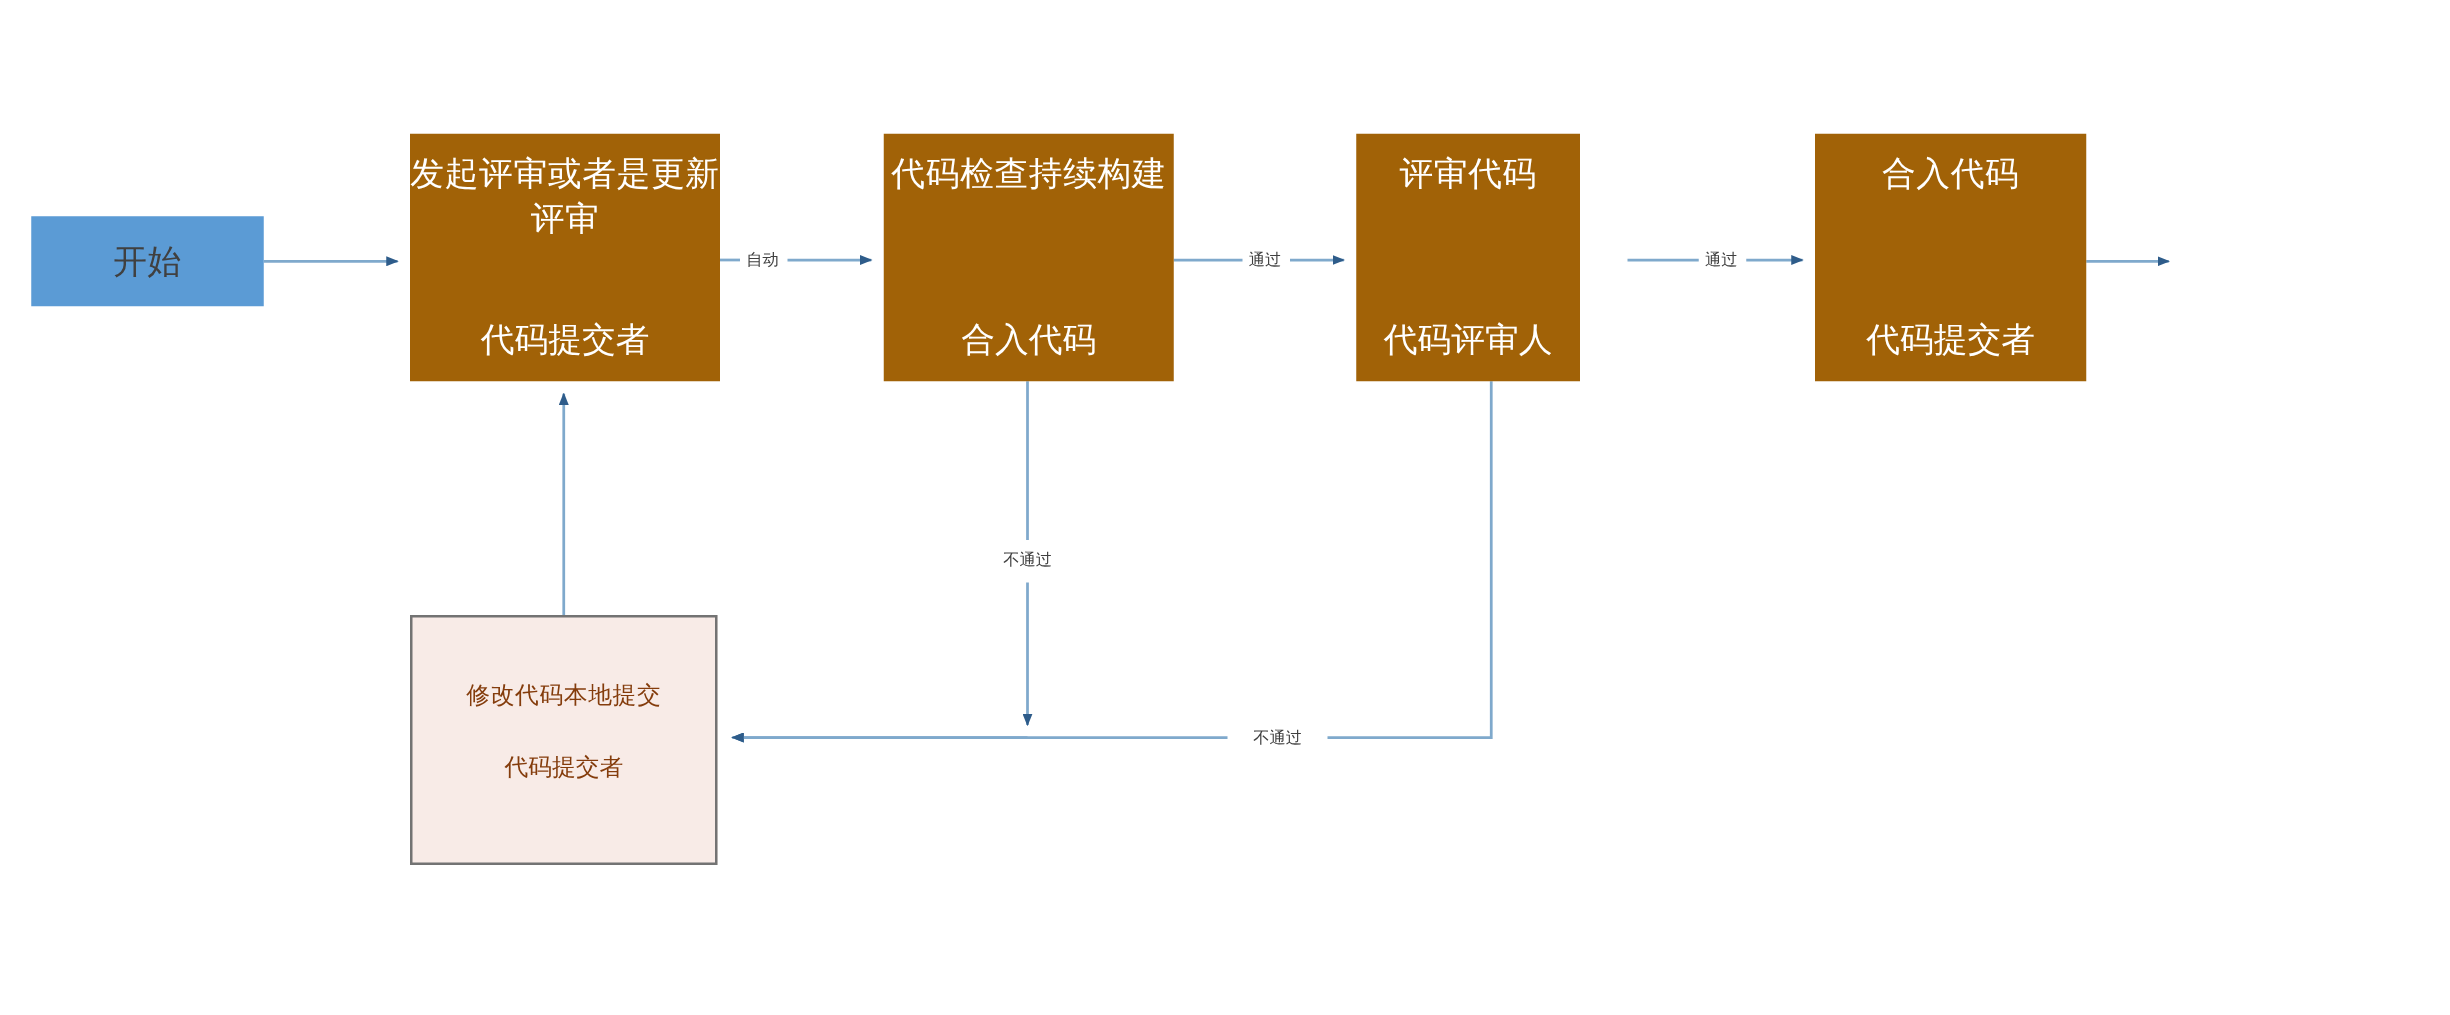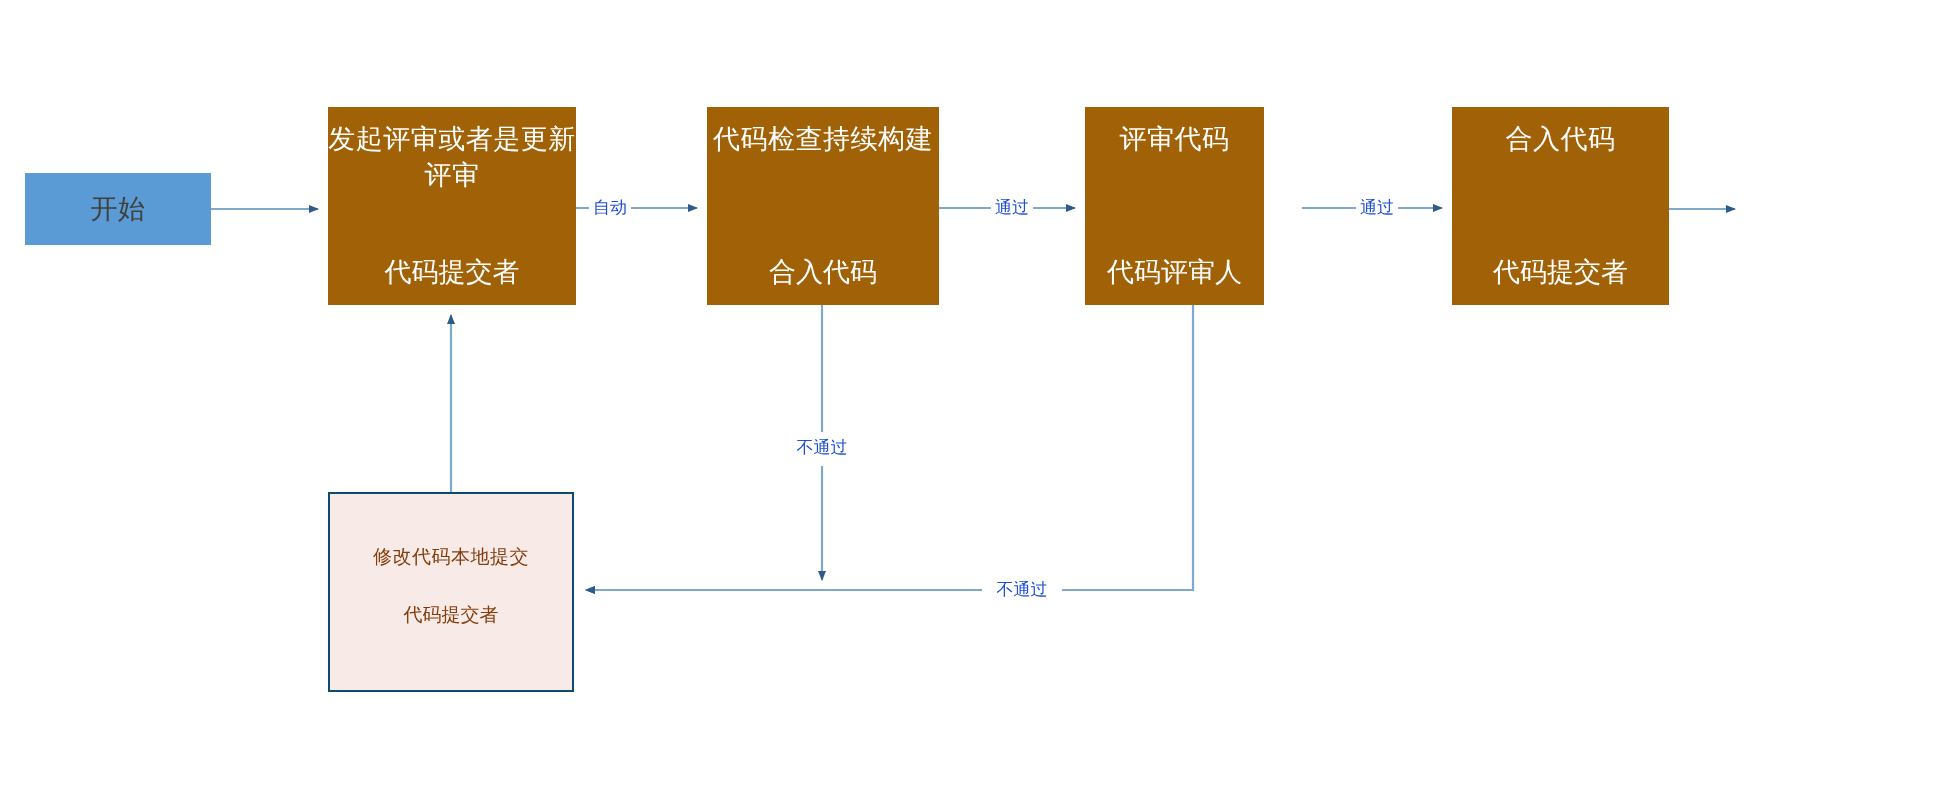--- a/index.html
+++ b/index.html
@@ -38,21 +38,21 @@
     color: #ffffff;
     justify-content: flex-start;
   }
   .node.terminal {
     background: #5B9BD5;
     color: #404040;
     justify-content: center;
   }
   .node.rework {
     background: #F8EBE7;
-    border: 2px solid #0c4a6e;
+    border: 2px solid #737373;
     color: #843C0C;
     justify-content: flex-start;
   }
   .node-title {
     font-size: 27px;
     line-height: 36px;
     letter-spacing: 0.5px;
     white-space: pre-line;
   }
   .node.process .node-title { margin-top: 14px; }
@@ -71,23 +71,23 @@
     left: 0; right: 0;
     font-size: 19px;
     bottom: 58px;
   }
   .node.terminal .node-title {
     font-size: 27px;
     margin: 0;
   }
   .edge-label {
     position: absolute;
-    font-size: 17px;
+    font-size: 13px;
     line-height: 20px;
-    color: #1d4ed8;
+    color: #404040;
     background: #ffffff;
     padding: 1px 4px;
     white-space: nowrap;
     transform: translate(-50%, -50%);
   }
 </style>
 </head>
 <body>
 
 <div id="canvas">

